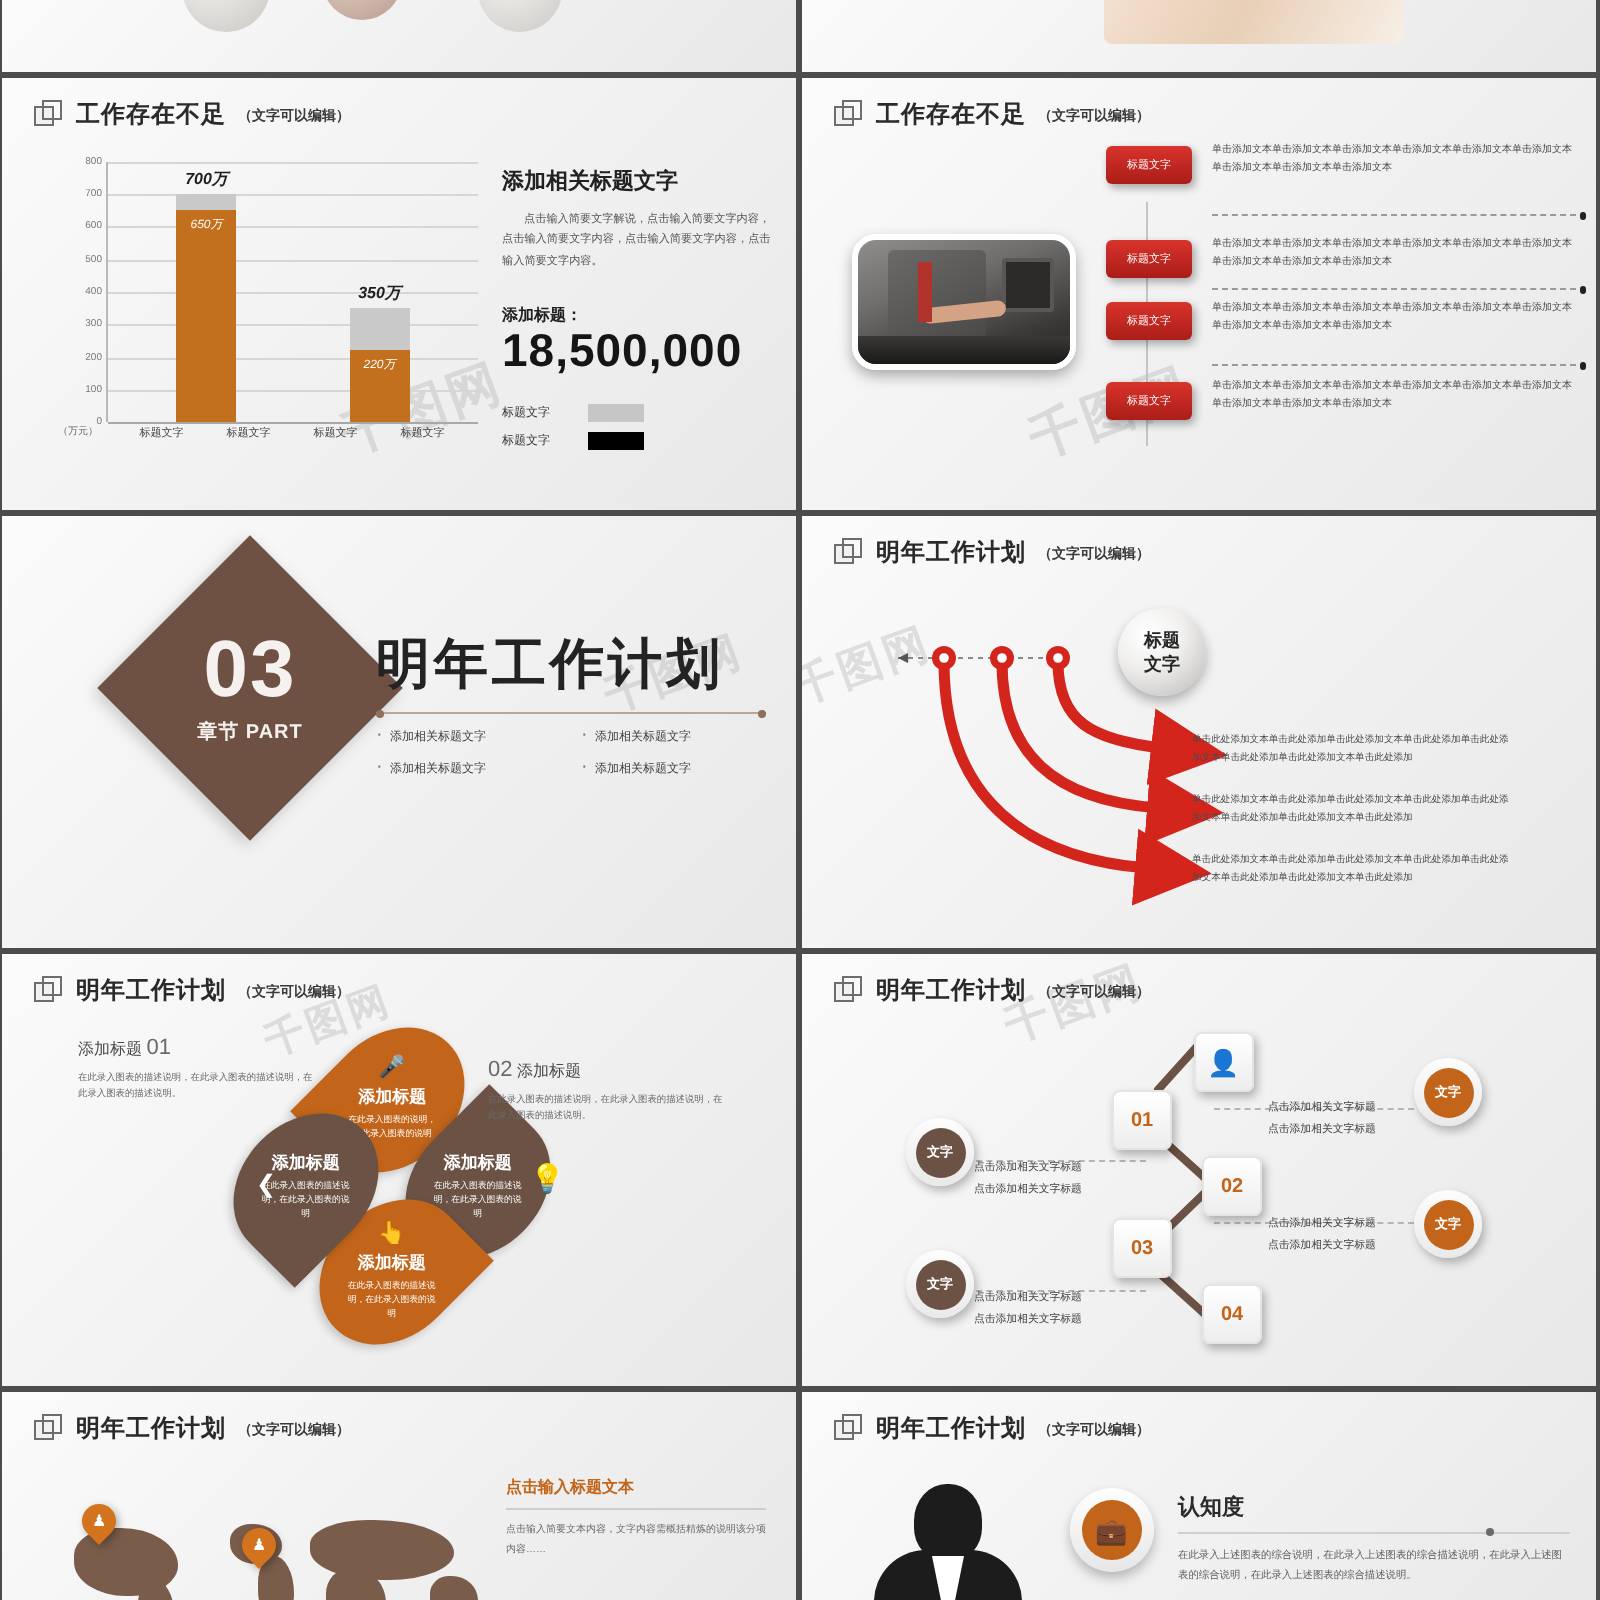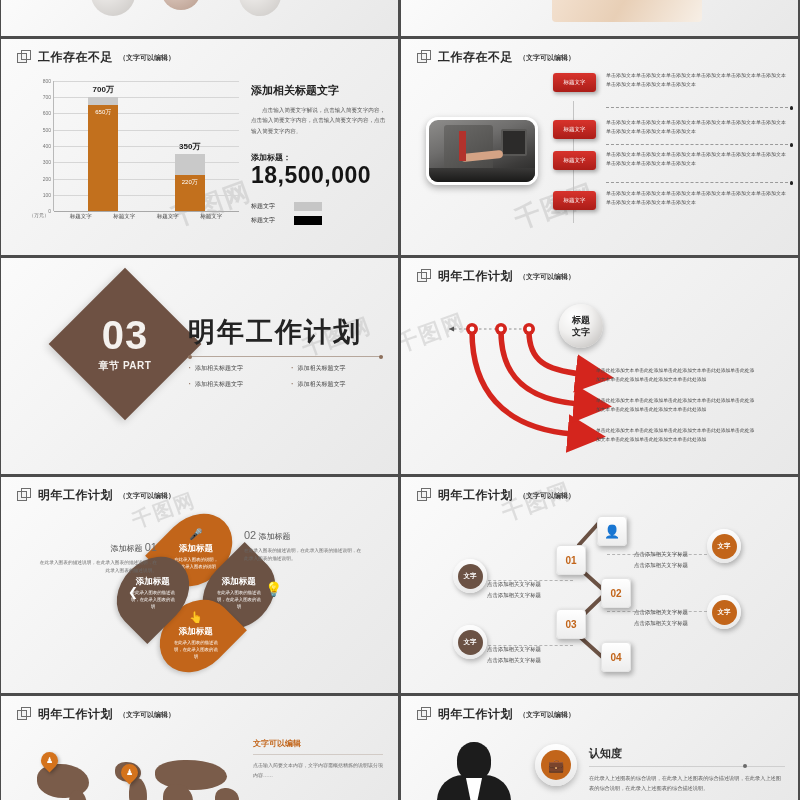--- a/index.html
+++ b/index.html
@@ -38,21 +38,21 @@
   .wm { position:absolute; font-family:"Liberation Sans",sans-serif; font-weight:bold;
         color:rgba(170,170,170,.33); font-size:26px; letter-spacing:2px;
         transform:rotate(-20deg); pointer-events:none; white-space:nowrap; }
 
   
   .chart-wrap { position:absolute; left:28px; top:42px; width:210px; height:150px; }
   .axis-labels { position:absolute; left:0; top:0; width:22px; height:130px; }
   .axis-labels span { position:absolute; right:0; font-size:5px; color:#777; transform:translateY(-50%); }
   .plot { position:absolute; left:24px; top:0; right:0; height:130px; border-left:1px solid #b9b9b9; }
   .gridline { position:absolute; left:0; right:0; height:1px; background:#d6d6d6; }
-  .bars { position:absolute; left:0; right:0; bottom:0; top:0; display:flex; justify-content:space-around; align-items:flex-end; padding:0 6px; }
+  .bars { position:absolute; left:0; right:0; bottom:0; top:0; display:flex; justify-content:space-around; align-items:flex-end; padding:0 6px;font-style:italic; }
   .barcol { width:30px; position:relative; height:100%; display:flex; flex-direction:column; justify-content:flex-end; }
   .bar-top { background:#c9c9c9; width:100%; position:relative; }
   .bar-fill { background:#c2701d; width:100%; position:relative; }
   .bar-fill .inlbl { position:absolute; top:3px; left:0; right:0; text-align:center;
        font-size:6px; color:#fff; font-family:"Liberation Sans",sans-serif; }
   .bar-top .toplbl { position:absolute; left:-13px; right:-13px; top:-13px; text-align:center;
        font-size:8px; font-weight:bold; color:#1e1e1e; }
   .xaxis { position:absolute; left:24px; right:0; top:132px; display:flex; justify-content:space-around; padding:0 6px; }
   .xaxis span { width:30px; text-align:center; font-size:5.5px; color:#444; }
   .unit { position:absolute; left:0; top:131px; font-size:5px; color:#666; }
@@ -134,21 +134,21 @@
   .p-bottom { left:163px; top:119px; border-radius:50% 0 50% 50%; transform:rotate(45deg); background:#c2651a; }
   .p-bottom > div { transform:rotate(-45deg); }
   .p-left { left:120px; top:76px; border-radius:50% 50% 0 50%; transform:rotate(45deg); background:#6b5244; }
   .p-left > div { transform:rotate(-45deg); }
   .side-ico { position:absolute; font-size:12px; color:#fff; }
 
   .pnote { position:absolute; width:118px; }
   .pnote .ph { font-size:8px; color:#4a4a4a; margin-bottom:5px; }
   .pnote .ph b { font-size:11px; color:#6a6a6a; font-weight:normal; }
   .pnote .pb { font-size:4.7px; color:#6a6a6a; line-height:1.8; }
-  .pn1 { left:38px; top:64px; text-align:right; }
+  .pn1 { left:38px; top:41px; }
   .pn2 { left:243px; top:52px; text-align:left; }
   .pn3 { left:243px; top:158px; text-align:left; }
   .pn4 { left:38px; top:158px; text-align:right; }
 
   
   .nbox { position:absolute; width:30px; height:30px; border-radius:4px;
        background:linear-gradient(#ffffff,#ededed); box-shadow:1.5px 2.5px 5px rgba(0,0,0,.28);
        display:flex; align-items:center; justify-content:center; border:1px solid #e4e4e4; }
   .nbox b { font-size:10px; font-weight:bold; color:#c2651a; }
   .nbox.ico b { font-size:13px; color:#6b5244; }
@@ -537,21 +537,21 @@
         <i>
           <b>♟</b>
         </i>
       </div>
     <div class="pin" style="left:120px;top:68px;">
         <i>
           <b>♟</b>
         </i>
       </div>
     <div class="map-txt">
-      <div class="mt">文字可以编辑</div>
+      <div class="mt">点击输入标题文本</div>
       <div class="mr"></div>
       <div class="mb">点击输入简要文本内容，文字内容需概括精炼的说明该分项内容……</div>
     </div>
   </div>
 
   <div class="slide clip-bottom">
     <div class="hdr">
       <span class="hdr-icon">
           <i class="a"></i>
           <i class="b"></i>

